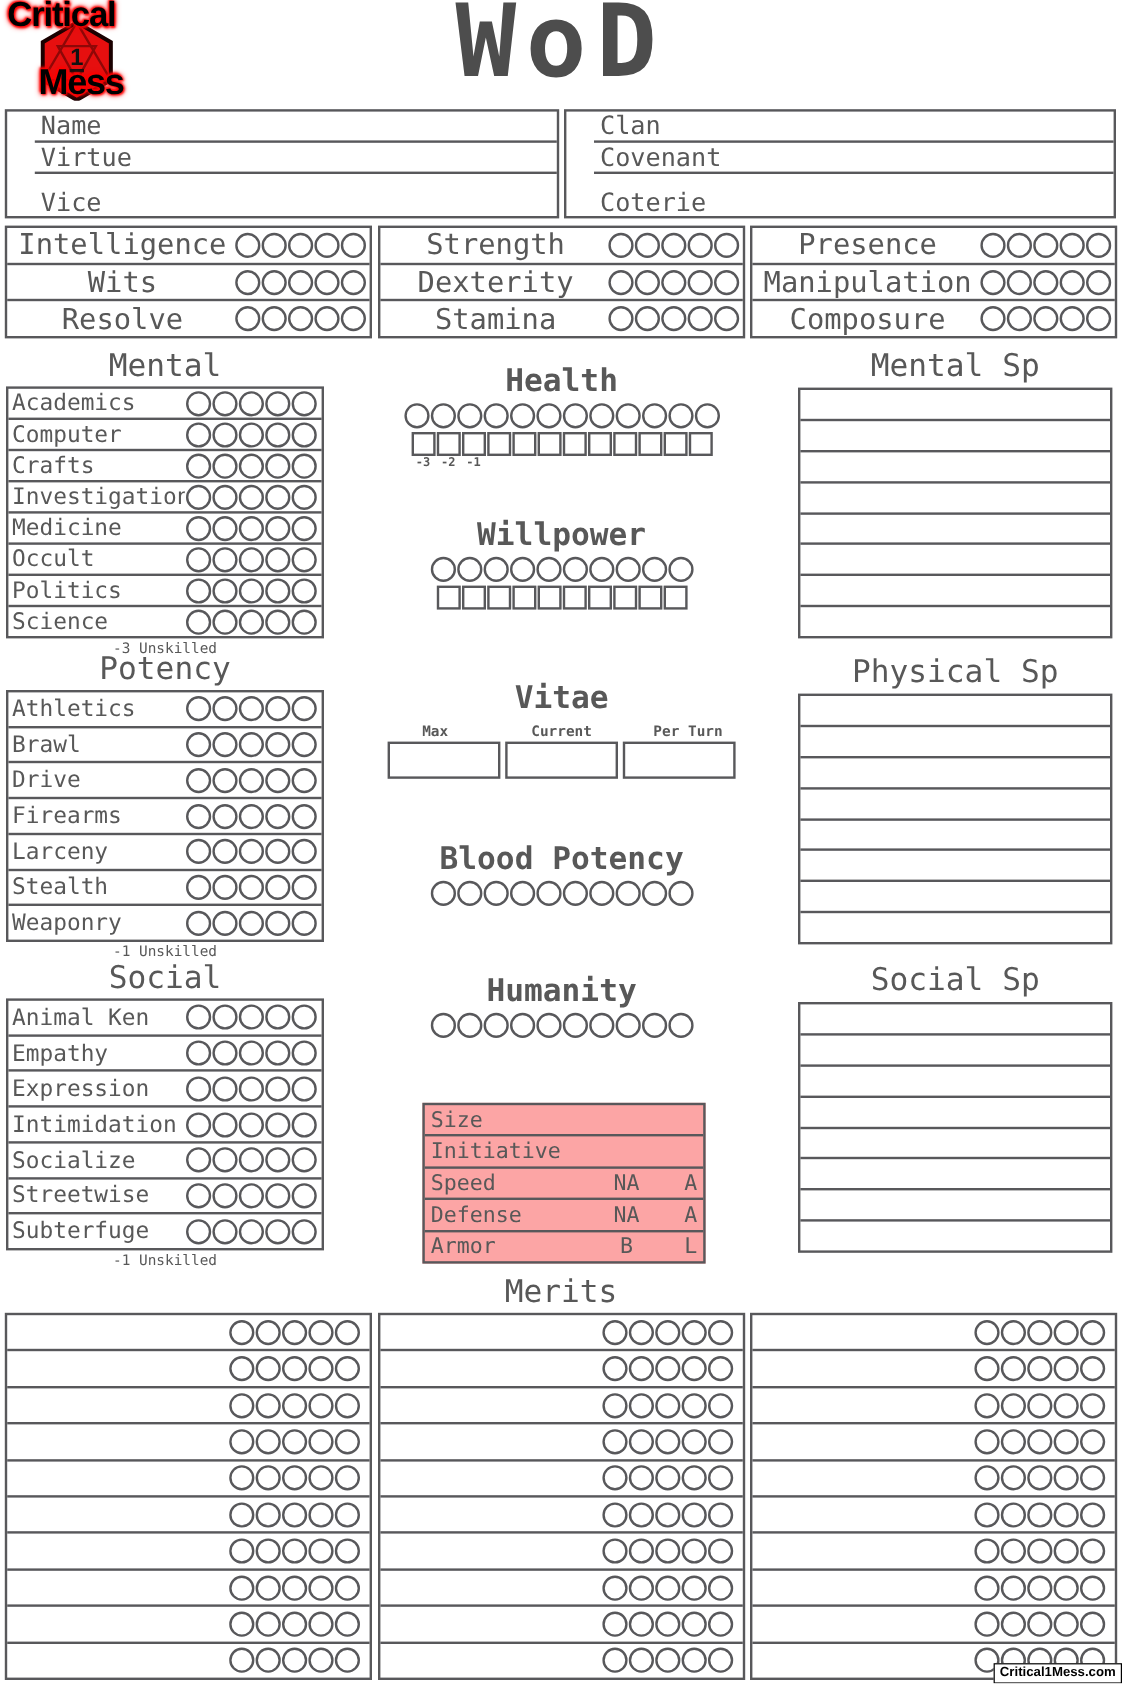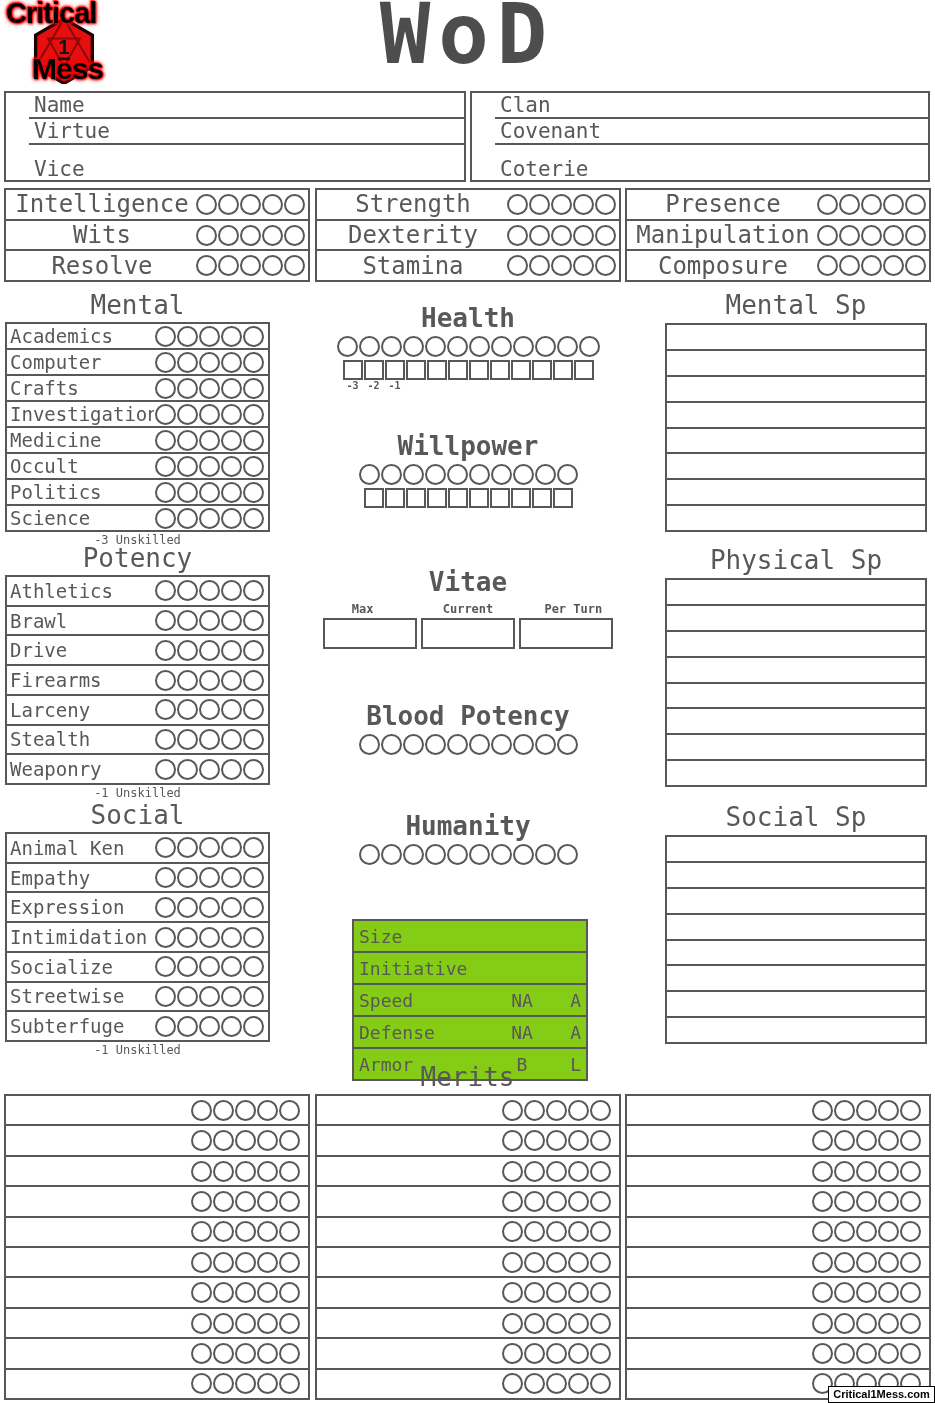--- a/index.html
+++ b/index.html
@@ -62,22 +62,22 @@
   .t-vitae{top:567px;left:320px;width:296px}
   .t-blood{top:701px}.t-humanity{top:811px}
   .trow{display:flex;justify-content:center;margin-top:3px;}
   .penrow{display:flex;justify-content:flex-start;padding-left:12px;}
   .pen{width:21px;font-size:10px;text-align:center;}
   .vlabelrow{display:flex;justify-content:center;gap:20px;margin-top:5px;}
   .vlabel{width:94px;font-size:12px;text-align:center;}
   .vboxrow{display:flex;justify-content:center;gap:4px;margin-top:2px;}
   .vbox{width:94px;height:31px;border:2px solid var(--bd);box-sizing:border-box;background:#fff;}
   
-  .statstable{position:absolute;left:352px;top:919px;width:236px;height:162px;
-    border:2px solid var(--bd);box-sizing:border-box;display:flex;flex-direction:column;background:#84cc16;}
+  .statstable{position:absolute;left:352px;top:919px;width:236px;height:134px;
+    border:2px solid var(--bd);box-sizing:border-box;display:flex;flex-direction:column;background:#fca5a5;}
   .strow{flex:1;display:flex;align-items:center;border-bottom:2px solid var(--bd);
     padding:0 5px;font-size:18px;}
   .strow:last-child{border-bottom:none;}
   .stlabel{flex:1;white-space:nowrap;}
   .stval{width:66px;text-align:center;}
   .stval2{width:26px;text-align:right;}
   
   .spblock{position:absolute;left:665px;width:262px;}
   .sp-mental{top:290px}.sp-physical{top:545px}.sp-social{top:802px}
   .spbox{border:2px solid var(--bd);height:209px;margin-top:3px;

